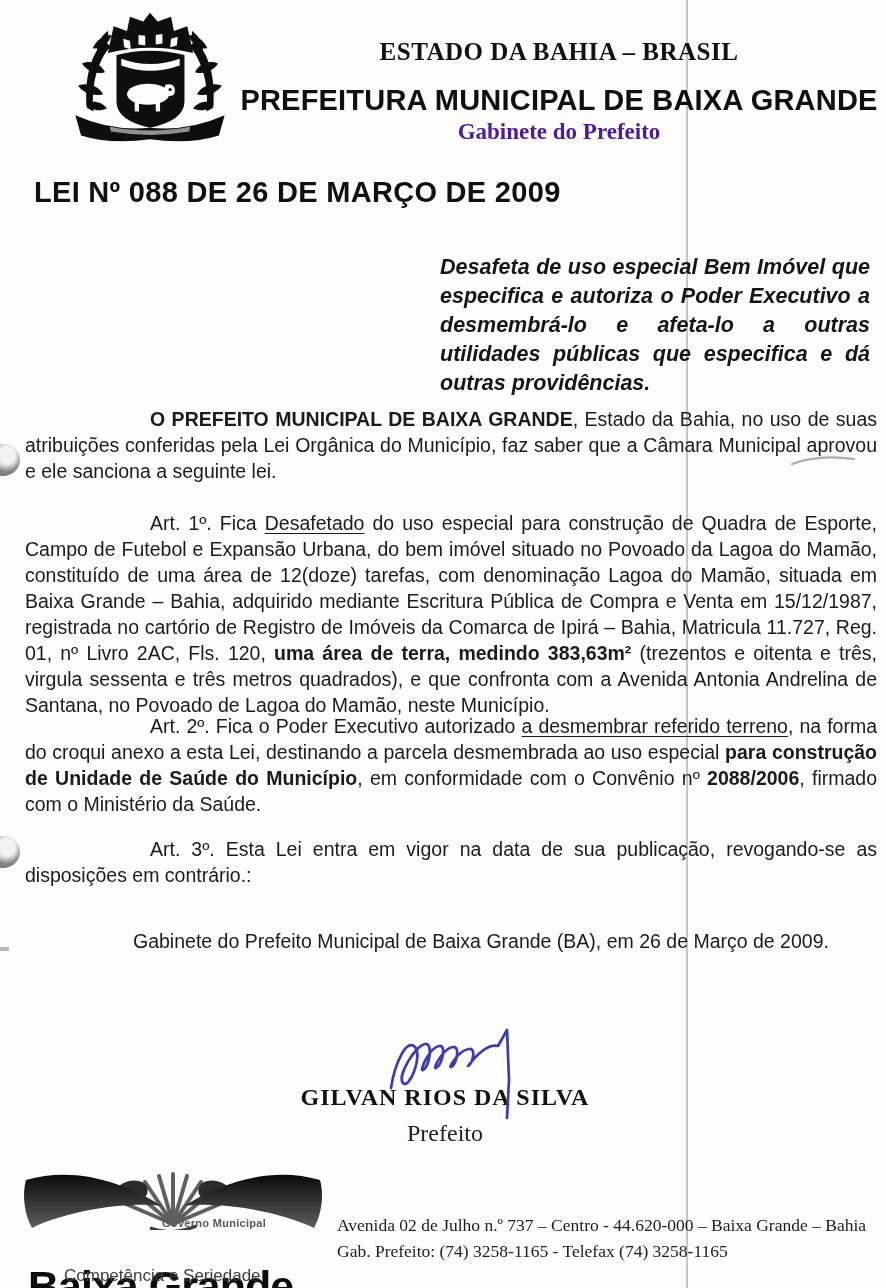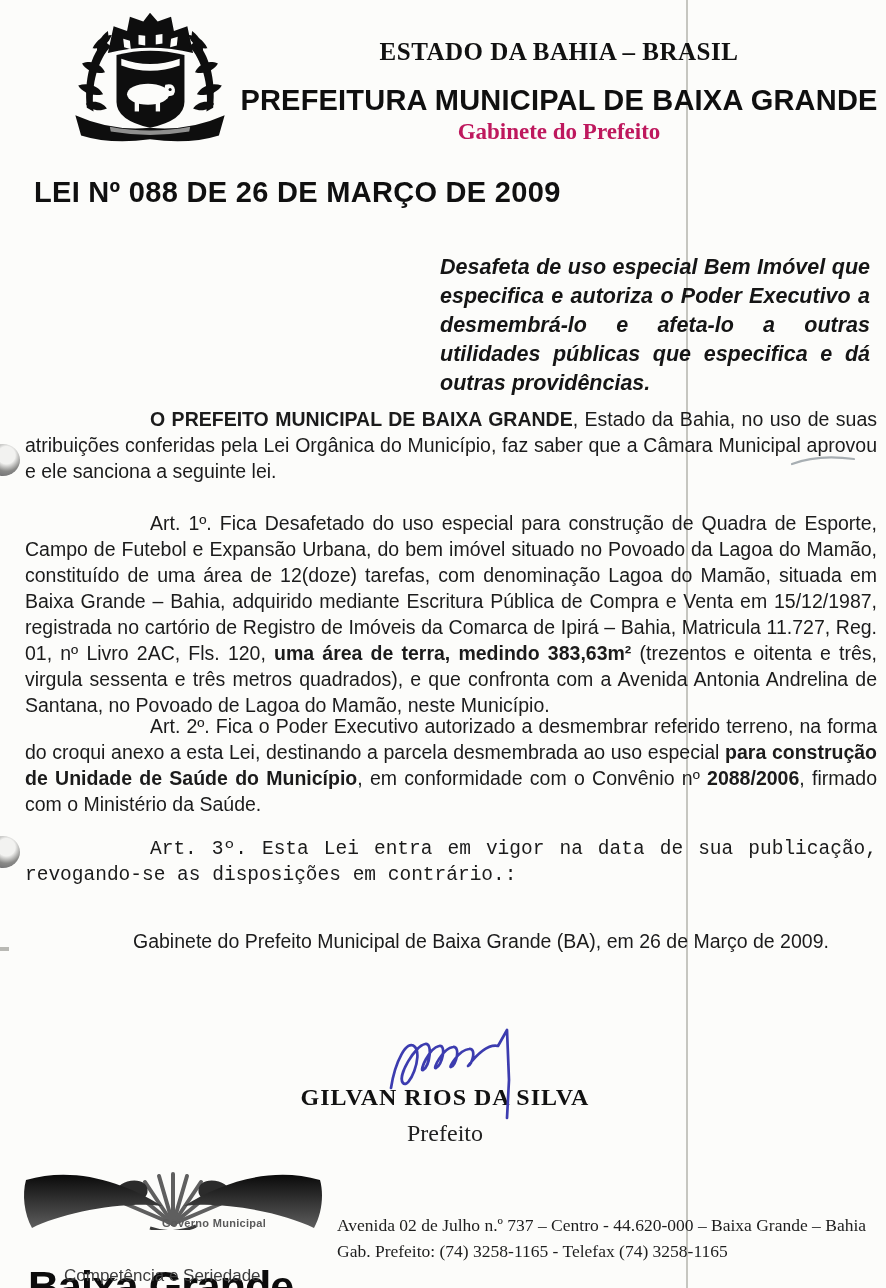--- a/index.html
+++ b/index.html
@@ -12,32 +12,32 @@
   .scanline{position:absolute;top:0;bottom:0;left:686px;width:2px;background:#c6c6c0;z-index:1;}
   .edge-blob{position:absolute;left:-14px;width:34px;height:32px;border-radius:50%;
     background:radial-gradient(circle at 60% 35%, #f2f2f0 0 30%, #8a8a88 55%, #55555a 100%);z-index:2;}
   .edge-dash{position:absolute;left:0;width:9px;height:4px;background:#b9b9b4;z-index:2;}
   .stray-curve{position:absolute;z-index:2;}
   
   .emblem{position:absolute;left:52px;top:10px;width:196px;height:134px;z-index:3;}
   .head-text{position:absolute;left:235px;top:38px;width:648px;text-align:center;z-index:3;}
   .head-state{font-family:"Liberation Serif",serif;font-weight:bold;font-size:25px;letter-spacing:.5px;color:#111;}
   .head-muni{font-family:"Liberation Sans",sans-serif;font-weight:bold;font-size:29px;letter-spacing:.2px;color:#0f0f0f;margin-top:18px;}
-  .head-office{font-family:"Liberation Serif",serif;font-weight:bold;font-size:23px;color:#be185d;margin-top:2px;}
+  .head-office{font-family:"Liberation Serif",serif;font-weight:bold;font-size:23px;color:#4c1d95;margin-top:2px;}
   
   .law-title{position:absolute;left:34px;top:176px;font-size:29px;font-weight:bold;letter-spacing:.3px;color:#101010;z-index:3;}
   
   .summary{position:absolute;left:440px;top:253px;width:430px;
     font-size:21.5px;line-height:29px;font-weight:bold;font-style:italic;
     text-align:justify;color:#151515;z-index:3;}
   
   .para{position:absolute;left:25px;width:852px;font-size:19.5px;line-height:26px;
     text-align:justify;text-indent:125px;color:#1b1b1b;z-index:3;margin:0;}
   .para b{font-weight:bold;}
-  .u{text-underline-offset:3px;}
+  .u{text-decoration:underline;text-underline-offset:3px;}
   .closing{position:absolute;left:133px;top:930px;font-size:19.5px;color:#1b1b1b;z-index:3;}
   
   .sig-svg{position:absolute;left:385px;top:1022px;width:170px;height:100px;z-index:4;}
   .sig-name{position:absolute;left:295px;top:1084px;width:300px;text-align:center;
     font-family:"Liberation Serif",serif;font-weight:bold;font-size:24px;letter-spacing:1px;color:#121212;z-index:3;}
   .sig-role{position:absolute;left:295px;top:1120px;width:300px;text-align:center;
     font-family:"Liberation Serif",serif;font-size:24px;color:#222;z-index:3;}
   
   .logo{position:absolute;left:22px;top:1166px;width:302px;height:120px;z-index:3;}
   .logo-svg{position:absolute;left:0;top:0;width:302px;height:64px;}
@@ -104,21 +104,21 @@
   <div class="law-title">LEI Nº  088 DE 26 DE MARÇO DE 2009</div>
 
   <div class="summary">Desafeta de uso especial Bem Imóvel que especifica e autoriza o Poder Executivo a desmembrá-lo e afeta-lo a outras utilidades públicas que especifica e dá outras providências.</div>
 
   <p class="para" style="top:406px;"><b>O PREFEITO MUNICIPAL DE BAIXA GRANDE</b><span>, Estado da Bahia, no uso de suas atribuições conferidas pela Lei Orgânica do Município, faz saber que a Câmara Municipal aprovou e ele sanciona a seguinte lei.</span></p>
 
   <p class="para" style="top:510px;"><span>Art. 1º. Fica </span><span class="u">Desafetado</span><span> do uso especial para construção de Quadra de Esporte, Campo de Futebol e Expansão Urbana, do bem imóvel situado no Povoado da Lagoa do Mamão, constituído de uma área de 12(doze) tarefas, com denominação Lagoa do Mamão, situada em Baixa Grande – Bahia, adquirido mediante Escritura Pública de Compra e Venta em 15/12/1987, registrada no cartório de Registro de Imóveis da Comarca de Ipirá – Bahia, Matricula 11.727, Reg. 01, nº Livro 2AC, Fls. 120, </span><b>uma área de terra, medindo 383,63m²</b><span> (trezentos e oitenta e três, virgula sessenta e três metros quadrados), e que confronta com a Avenida Antonia Andrelina de Santana, no Povoado de Lagoa do Mamão, neste Município.</span></p>
 
   <p class="para" style="top:713px;"><span>Art. 2º. Fica o Poder Executivo autorizado </span><span class="u">a desmembrar referido terreno</span><span>, na forma do croqui anexo a esta Lei, destinando a parcela desmembrada ao uso especial </span><b>para construção de Unidade de Saúde do Município</b><span>, em conformidade com o Convênio nº </span><b>2088/2006</b><span>, firmado com o Ministério da Saúde.</span></p>
 
-  <p class="para" style="top:836px;font-family:Liberation Mono, monospace;">Art. 3º. Esta Lei entra em vigor na data de sua publicação, revogando-se as disposições em contrário.:</p>
+  <p class="para" style="top:836px;">Art. 3º. Esta Lei entra em vigor na data de sua publicação, revogando-se as disposições em contrário.:</p>
 
   <div class="closing">Gabinete do Prefeito Municipal de Baixa Grande (BA), em 26 de  Março de 2009.</div>
 
   <svg class="sig-svg" viewBox="0 0 170 100">
     <path d="M6,66 C10,40 22,16 30,25 C38,34 24,68 18,61 C12,54 30,24 40,22 C48,20 45,44 38,48 C34,50 44,26 54,24 C62,22 57,44 51,46 C47,48 58,26 68,25 C76,24 71,44 66,45 C63,46 74,28 84,27 C92,26 87,43 83,44 C93,31 104,22 113,24 L122,8 L124,58 L122,96" fill="none" stroke="#3c3caf" stroke-width="2.7" stroke-linecap="round" stroke-linejoin="round"></path>
   </svg>
   <div class="sig-name">GILVAN RIOS DA SILVA</div>
   <div class="sig-role">Prefeito</div>
 
   <div class="logo">

